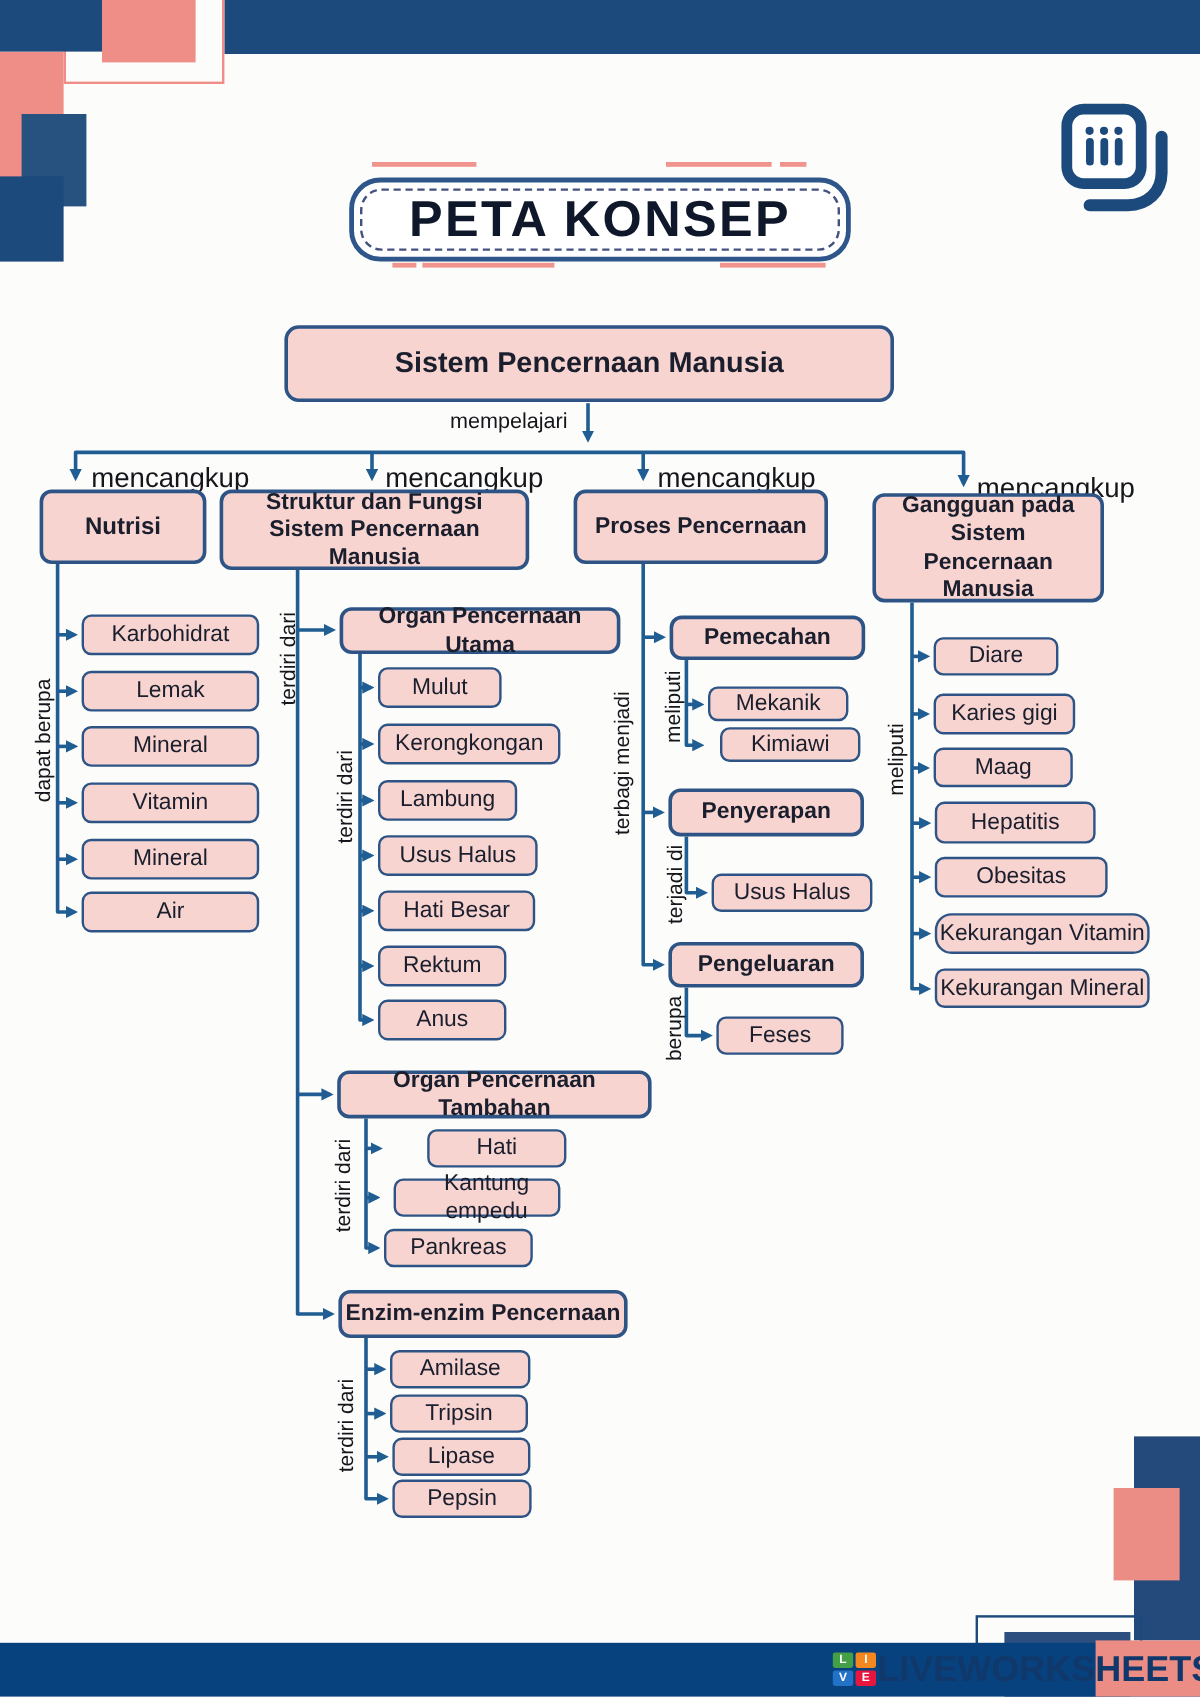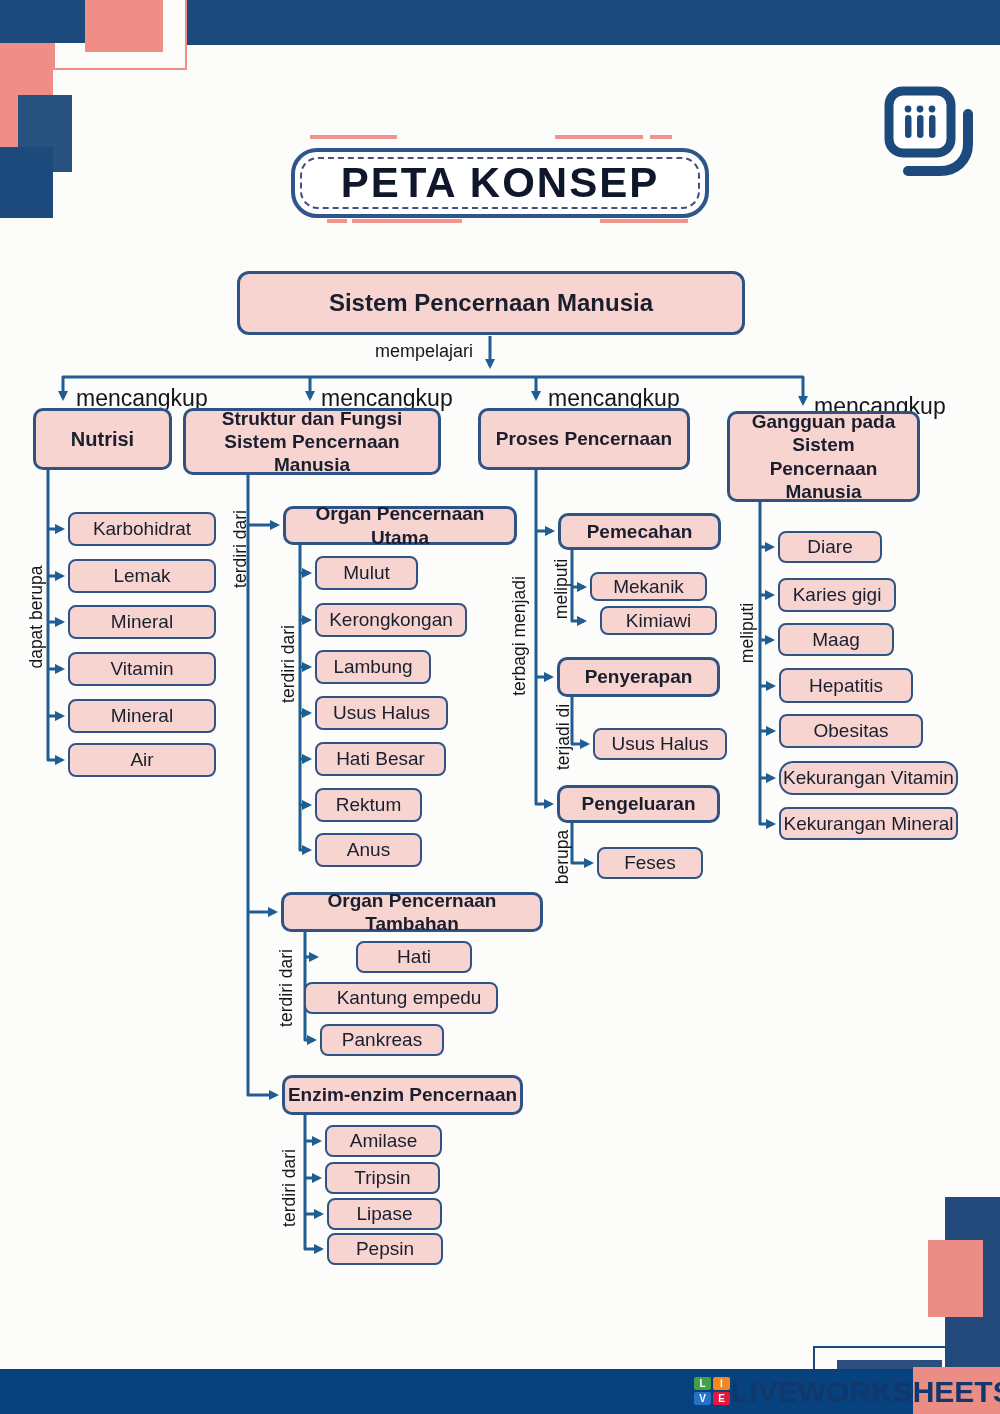--- a/index.html
+++ b/index.html
@@ -155,21 +155,21 @@
   <div class="node sm" style="left:315px;top:603px;width:152px;height:34px;">Kerongkongan</div>
   <div class="node sm" style="left:315px;top:650px;width:116px;height:34px;">Lambung</div>
   <div class="node sm" style="left:315px;top:696px;width:133px;height:34px;">Usus Halus</div>
   <div class="node sm" style="left:315px;top:742px;width:131px;height:34px;">Hati Besar</div>
   <div class="node sm" style="left:315px;top:788px;width:107px;height:34px;">Rektum</div>
   <div class="node sm" style="left:315px;top:833px;width:107px;height:34px;">Anus</div>
 
   <div class="node" style="left:281px;top:892px;width:262px;height:40px;">Organ Pencernaan Tambahan</div>
   <div class="vlabel" style="left:286px;top:988px;">terdiri dari</div>
   <div class="node sm" style="left:322px;top:941px;width:116px;height:32px;margin-left:34px;">Hati</div>
-  <div class="node sm" style="left:304px;top:982px;width:194px;height:32px;padding-left:16px;">Kantung empedu</div>
+  <div class="node sm" style="left:328px;top:982px;width:139px;height:32px;padding-left:16px;">Kantung empedu</div>
   <div class="node sm" style="left:320px;top:1024px;width:124px;height:32px;">Pankreas</div>
 
   <div class="node" style="left:282px;top:1075px;width:241px;height:40px;">Enzim-enzim Pencernaan</div>
   <div class="vlabel" style="left:289px;top:1188px;">terdiri dari</div>
   <div class="node sm" style="left:325px;top:1125px;width:117px;height:32px;">Amilase</div>
   <div class="node sm" style="left:325px;top:1162px;width:115px;height:32px;">Tripsin</div>
   <div class="node sm" style="left:327px;top:1198px;width:115px;height:32px;">Lipase</div>
   <div class="node sm" style="left:327px;top:1233px;width:116px;height:32px;">Pepsin</div>
 
   <div class="vlabel" style="left:519px;top:636px;">terbagi menjadi</div>

